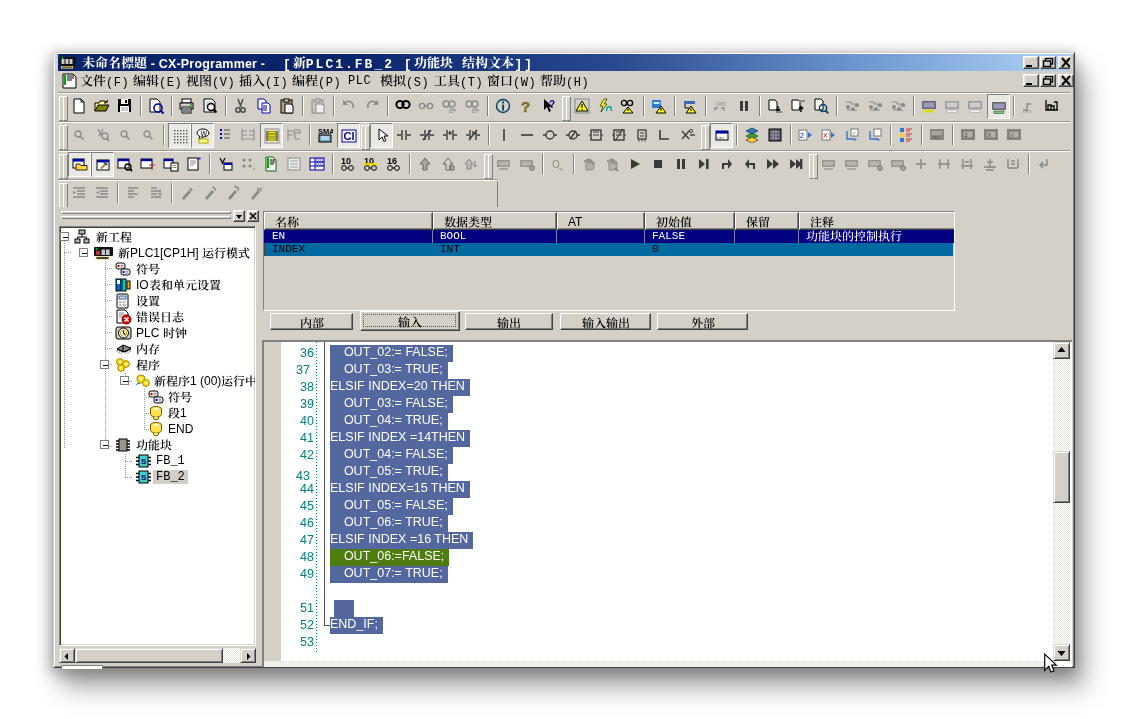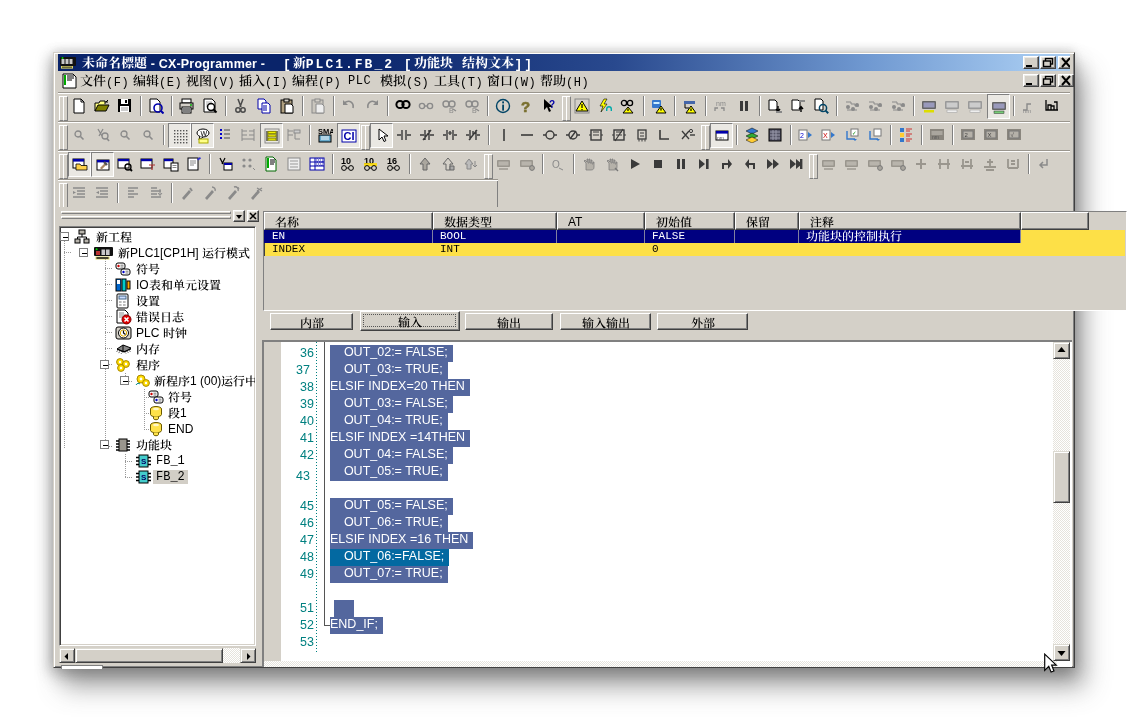--- a/index.html
+++ b/index.html
@@ -897,21 +897,21 @@
           </svg></span>
         <span class="sb" style="left:16px;top:0;width:148px;height:15px"></span>
         <span class="abs dith" style="left:164px;top:0;width:17px;height:15px"></span>
         <span class="sb" style="left:181px;top:0;width:16px;height:15px"><svg width="14" height="13" viewBox="0 0 14 13">
             <path d="M6 3l3.5 3.5L6 10z" fill="#000"></path>
           </svg></span>
       </div>
       <div class="abs" style="left:3px;top:458px;width:42px;height:4px;background:#fff;border:1px solid #808080;border-bottom:none"></div>
     </div>
     <div class="abs" style="left:208px;top:154px;width:810px;height:131px;background:#d4d0c8">
-      <div class="abs sunk2" style="left:1px;top:4px;width:864px;height:100px;background:#fde047;overflow:hidden">
+      <div class="abs sunk2" style="left:1px;top:4px;width:692px;height:100px;background:#0369a1;overflow:hidden">
         <div class="abs" style="left:0;top:0;right:0;height:18px;background:#d4d0c8">
           <span class="abs" style="left:0px;top:0;width:169px;height:18px;border:1px solid;border-color:#fff #404040 #404040 #fff;box-shadow:inset -1px -1px 0 #808080"></span>
           <span class="abs" style="left:11px;top:3px;font-size:12px"><svg class="cj " viewBox="0 0 250 250">
               <use href="#c540d"></use>
             </svg><svg class="cj " viewBox="0 0 250 250">
               <use href="#c79f0"></use>
             </svg></span>
           <span class="abs" style="left:169px;top:0;width:124px;height:18px;border:1px solid;border-color:#fff #404040 #404040 #fff;box-shadow:inset -1px -1px 0 #808080"></span>
           <span class="abs" style="left:180px;top:3px;font-size:12px"><svg class="cj " viewBox="0 0 250 250">
               <use href="#c6570"></use>
@@ -1052,35 +1052,39 @@
         <span class="abs" style="left:66px;top:0;height:17px;background:#54679e;color:#fff;white-space:pre;padding-right:5px">ELSIF INDEX =14THEN</span>
       </div>
       <div class="abs" style="left:0;top:105px;height:17px;width:100%;font-size:12.5px">
         <span class="abs" style="left:28px;width:22px;text-align:right;color:#008080;top:1px">42</span>
         <span class="abs" style="left:66px;top:0;height:17px;background:#54679e;color:#fff;white-space:pre;padding-right:5px">    OUT_04:= FALSE;</span>
       </div>
       <div class="abs" style="left:0;top:122px;height:17px;width:100%;font-size:12.5px">
         <span class="abs" style="left:28px;width:22px;text-align:center;color:#008080;top:5px">43</span>
         <span class="abs" style="left:66px;top:0;height:17px;background:#54679e;color:#fff;white-space:pre;padding-right:5px">    OUT_05:= TRUE;</span>
       </div>
+      <div class="abs" style="left:0;top:139px;height:17px;width:100%;font-size:12.5px">
+        <span class="abs" style="left:28px;width:22px;text-align:right;color:#008080;top:1px">44</span>
+        <span class="abs" style="left:66px;top:0;height:17px;background:#54679e;color:#fff;white-space:pre;padding-right:5px">ELSIF INDEX=15 THEN</span>
+      </div>
       <div class="abs" style="left:0;top:156px;height:17px;width:100%;font-size:12.5px">
         <span class="abs" style="left:28px;width:22px;text-align:right;color:#008080;top:1px">45</span>
         <span class="abs" style="left:66px;top:0;height:17px;background:#54679e;color:#fff;white-space:pre;padding-right:5px">    OUT_05:= FALSE;</span>
       </div>
       <div class="abs" style="left:0;top:173px;height:17px;width:100%;font-size:12.5px">
         <span class="abs" style="left:28px;width:22px;text-align:right;color:#008080;top:1px">46</span>
         <span class="abs" style="left:66px;top:0;height:17px;background:#54679e;color:#fff;white-space:pre;padding-right:5px">    OUT_06:= TRUE;</span>
       </div>
       <div class="abs" style="left:0;top:190px;height:17px;width:100%;font-size:12.5px">
         <span class="abs" style="left:28px;width:22px;text-align:right;color:#008080;top:1px">47</span>
         <span class="abs" style="left:66px;top:0;height:17px;background:#54679e;color:#fff;white-space:pre;padding-right:5px">ELSIF INDEX =16 THEN</span>
       </div>
       <div class="abs" style="left:0;top:207px;height:17px;width:100%;font-size:12.5px">
         <span class="abs" style="left:28px;width:22px;text-align:right;color:#008080;top:1px">48</span>
-        <span class="abs" style="left:66px;top:0;height:17px;background:#0369a1;color:#fff;white-space:pre;padding-right:5px">    OUT_06:=FALSE;</span>
+        <span class="abs" style="left:66px;top:0;height:17px;background:#4d7c0f;color:#fff;white-space:pre;padding-right:5px">    OUT_06:=FALSE;</span>
       </div>
       <div class="abs" style="left:0;top:224px;height:17px;width:100%;font-size:12.5px">
         <span class="abs" style="left:28px;width:22px;text-align:right;color:#008080;top:1px">49</span>
         <span class="abs" style="left:66px;top:0;height:17px;background:#54679e;color:#fff;white-space:pre;padding-right:5px">    OUT_07:= TRUE;</span>
       </div>
       <div class="abs" style="left:0;top:258px;height:17px;width:100%;font-size:12.5px">
         <span class="abs" style="left:28px;width:22px;text-align:right;color:#008080;top:1px">51</span>
         <span class="abs" style="left:70px;top:0;width:20px;height:17px;background:#54679e"></span>
       </div>
       <div class="abs" style="left:0;top:275px;height:17px;width:100%;font-size:12.5px">

